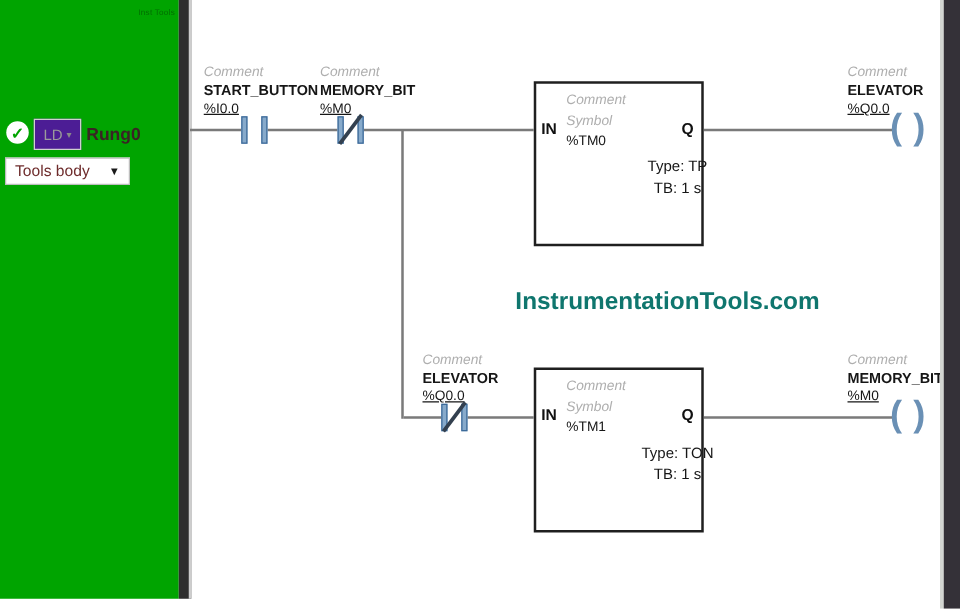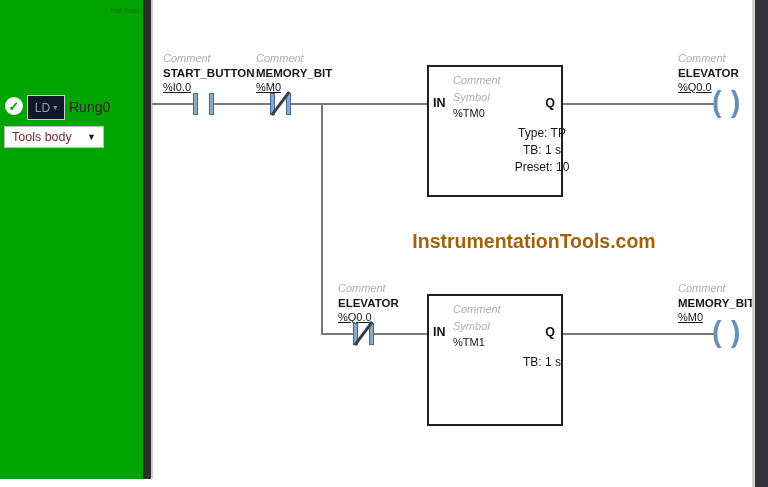--- a/index.html
+++ b/index.html
@@ -20,28 +20,28 @@
     font-size:6.5px; color:#006e00; text-align:right; letter-spacing:0.2px;
   }
   .valid-badge {
     position:absolute; left:5px; top:97px; width:18px; height:18px;
     background:#ffffff; border-radius:50%;
     display:flex; align-items:center; justify-content:center;
     font-size:13px; font-weight:bold; color:#00a400; line-height:1;
   }
   .lang-select {
     position:absolute; left:27px; top:95px; width:36px; height:23px;
-    background:#0f172a; border:1px solid #cfcfcf;
+    background:#4c1d95; border:1px solid #cfcfcf;
     display:flex; align-items:center; justify-content:center; gap:3px;
     font-size:12px; color:#9b9b9b;
   }
   .lang-select .caret { font-size:8px; color:#8a8a8a; }
   .rung-title {
     position:absolute; left:69px; top:99px;
-    font-size:14px; font-weight:normal; color:#3a2424;
+    font-size:14px; font-weight:bold; color:#3a2424;
   }
   .body-select {
     position:absolute; left:4px; top:126px; width:100px; height:22px;
     background:#ffffff; border:1px solid #bdbdbd;
     display:flex; align-items:center; justify-content:space-between;
     padding:0 7px; box-sizing:border-box;
   }
   .body-select .label { font-size:12.5px; color:#6e2c2c; }
   .body-select .caret { font-size:9px; color:#1a1a1a; }
 
@@ -98,21 +98,21 @@
 
   
   .coil {
     position:absolute; display:flex; gap:9px;
     font-size:29px; font-weight:600; color:#6a90b5; line-height:1;
   }
 
   
   .watermark {
     position:absolute; left:403px; top:230px; width:262px;
-    text-align:center; font-size:19.5px; font-weight:bold; color:#a16207;
+    text-align:center; font-size:19.5px; font-weight:bold; color:#0f766e;
   }
 </style>
 </head>
 <body>
 
 <div class="screen">
 
   <div class="rung-header">
     <div class="mini-mark">Inst Tools</div>
     <div class="valid-badge">✓</div>
@@ -162,21 +162,20 @@
     <div class="meta">
       <div class="comment">Comment</div>
       <div class="symbol">Symbol</div>
       <div class="addr">%TM0</div>
     </div>
     <div class="pin-in">IN</div>
     <div class="pin-q">Q</div>
     <div class="params">
       <div>Type: TP</div>
       <div>TB: 1 s</div>
-      <div>Preset: 10</div>
     </div>
   </div>
 
   <div class="lbl" style="left:678px; top:51px;">
     <div class="comment">Comment</div>
     <div class="name">ELEVATOR</div>
     <div class="addr">%Q0.0</div>
   </div>
   <div class="coil" style="left:712px; top:88px;">
     <span>(</span>
@@ -198,20 +197,21 @@
 
   <div class="fb" style="left:427px; top:294px;">
     <div class="meta">
       <div class="comment">Comment</div>
       <div class="symbol">Symbol</div>
       <div class="addr">%TM1</div>
     </div>
     <div class="pin-in">IN</div>
     <div class="pin-q">Q</div>
     <div class="params">
+      <div>Type: TON</div>
       <div>TB: 1 s</div>
     </div>
   </div>
 
   <div class="lbl" style="left:678px; top:281px;">
     <div class="comment">Comment</div>
     <div class="name">MEMORY_BIT</div>
     <div class="addr">%M0</div>
   </div>
   <div class="coil" style="left:712px; top:318px;">

